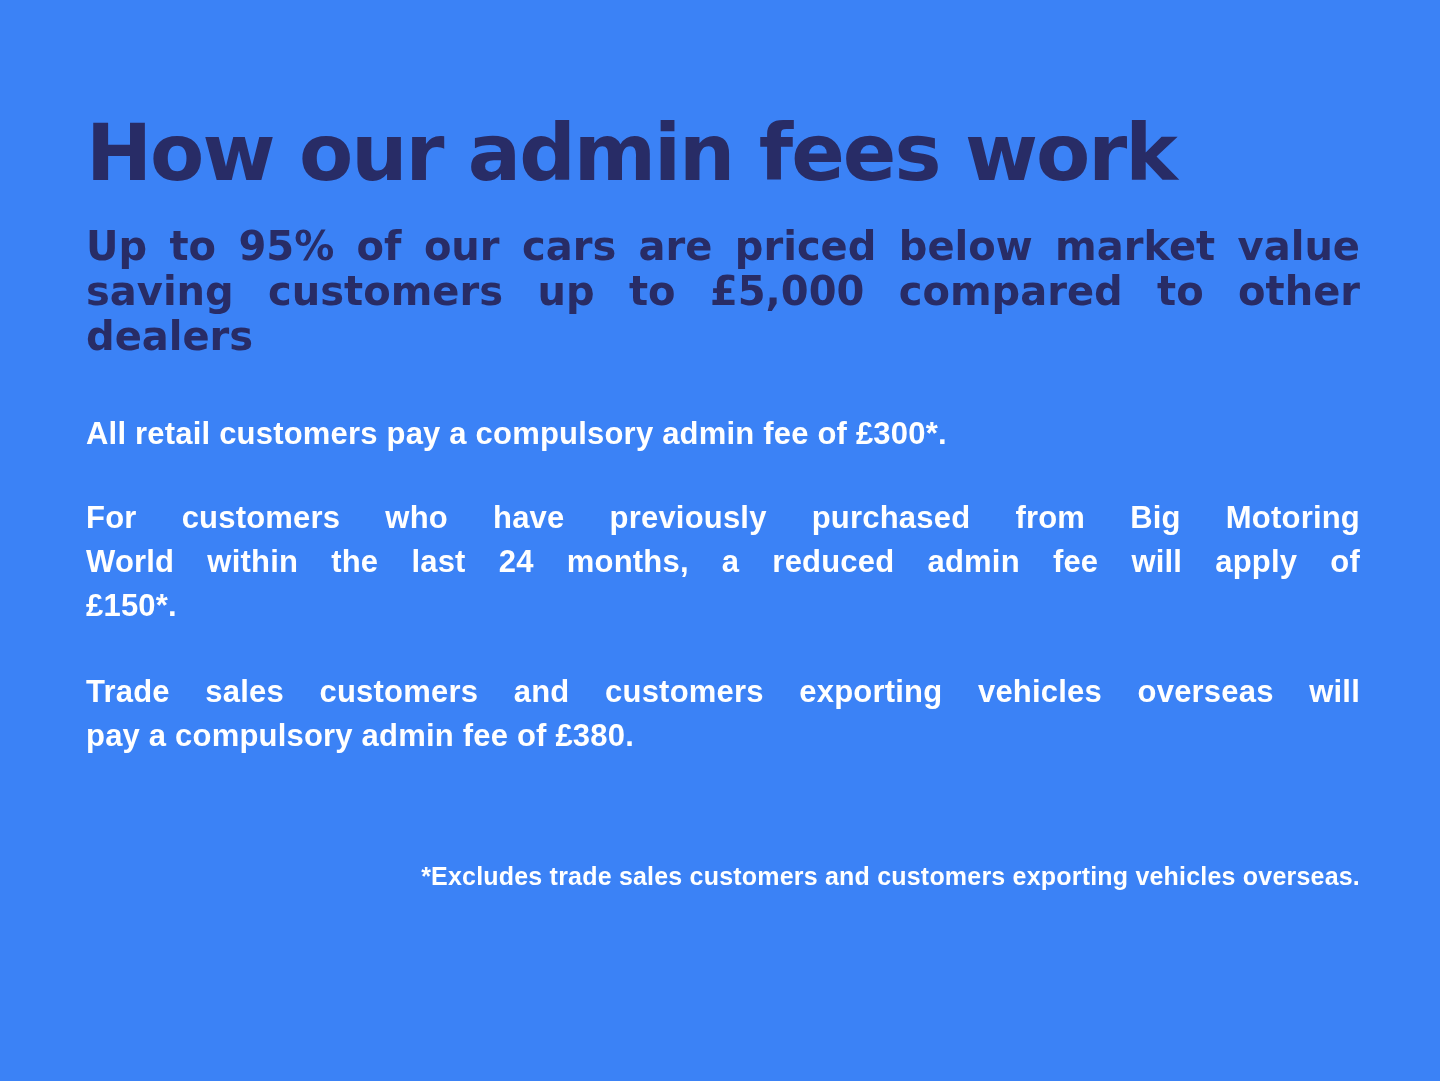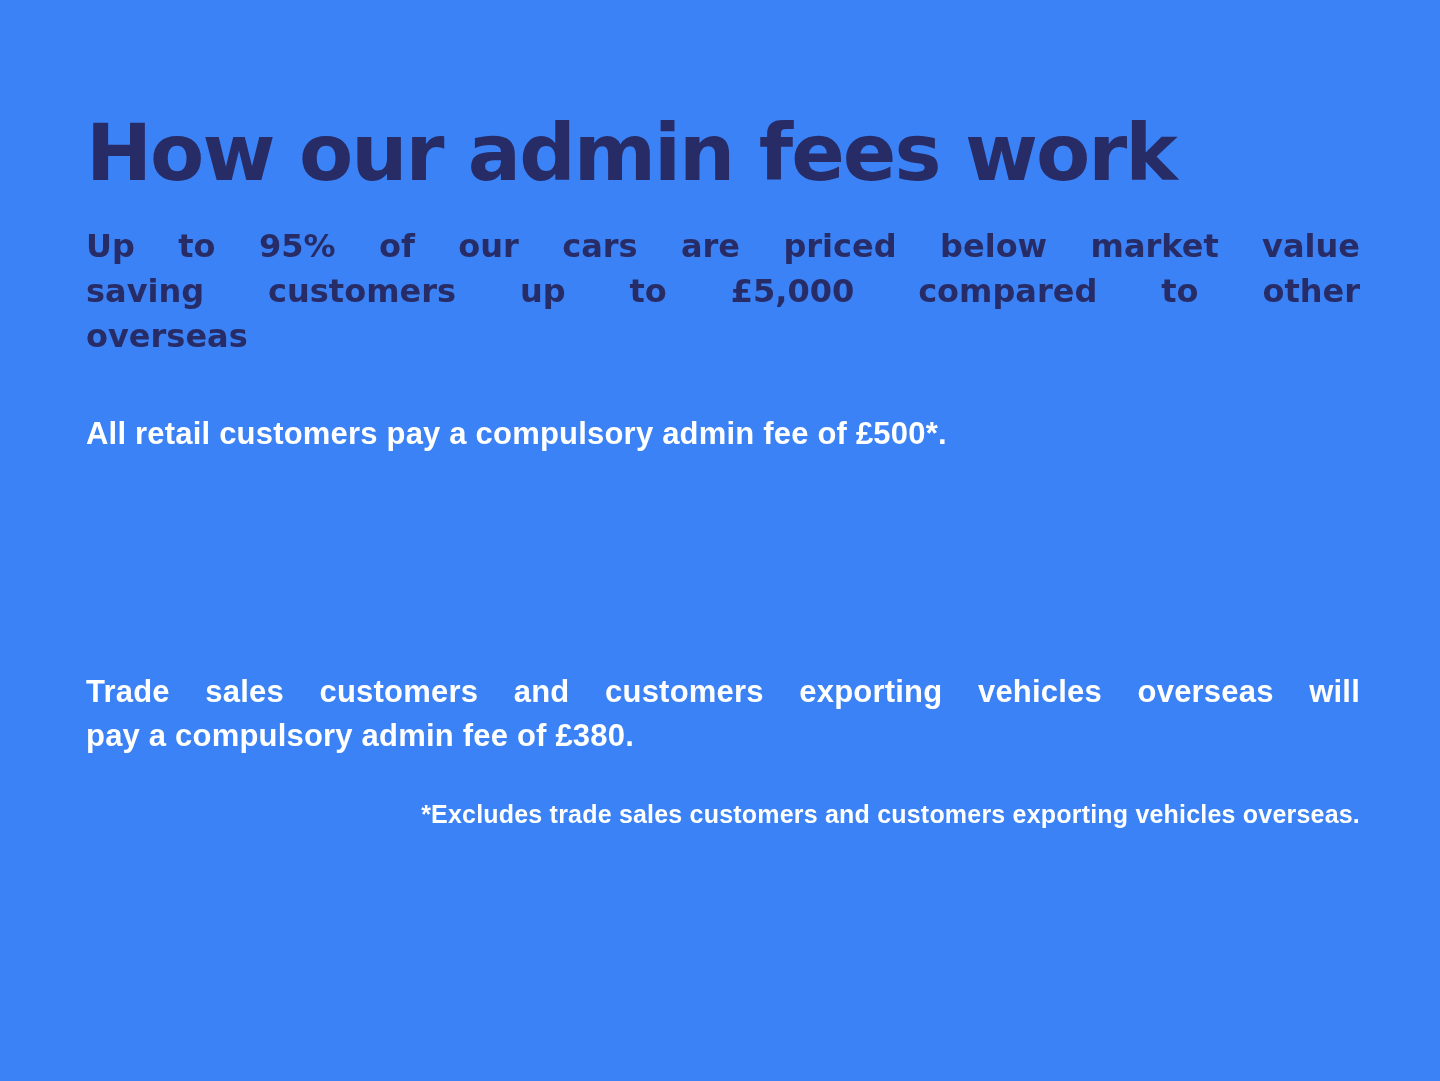--- a/index.html
+++ b/index.html
@@ -7,56 +7,61 @@
     position:relative;width:1440px;height:1081px;background:#3b82f6;
     overflow:hidden;font-family:"Liberation Sans",sans-serif;text-decoration:underline;
   }
   .display{font-family:"DejaVu Sans",sans-serif;font-weight:bold;color:#282c66;}
   .heading{
     position:absolute;left:86px;top:112px;width:1290px;
     font-size:79px;line-height:1.05;letter-spacing:-2px;white-space:nowrap;
   }
   .subtitle{
     position:absolute;left:86px;top:224px;width:1274px;
-    font-size:32px;line-height:45px;letter-spacing:0px;
+    font-size:40px;line-height:45px;letter-spacing:0px;
   }
   .jl{text-align:justify;text-align-last:justify;}
   .jl.last{text-align-last:left;}
   .body-par{
     position:absolute;left:86px;width:1274px;color:#ffffff;
     font-weight:bold;font-size:31px;line-height:44px;letter-spacing:0.2px;
   }
   #par-retail{top:412px;}
   #par-repeat{top:496px;}
   #par-trade{top:670px;}
   .footnote{
-    position:absolute;left:86px;top:800px;width:1274px;text-align:right;
+    position:absolute;left:86px;top:862px;width:1274px;text-align:right;
     color:#ffffff;font-weight:bold;font-size:25px;letter-spacing:0.2px;
   }
   .logo{position:absolute;left:983px;top:896px;width:412px;height:118px;}
   .logo svg{display:block;}
   .logo text{font-family:"Liberation Sans",sans-serif;font-weight:bold;}
 </style>
 </head>
 <body>
 
 <div class="canvas">
 
   <div class="display heading">How our admin fees work</div>
 
   <div class="display subtitle">
     <div class="jl">Up to 95% of our cars are priced below market value</div>
     <div class="jl">saving customers up to £5,000 compared to other</div>
-    <div class="jl last">overseas</div>
+    <div class="jl last">dealers</div>
   </div>
 
   <div class="body-par" id="par-retail">
-    <div>All retail customers pay a compulsory admin fee of £500*.</div>
+    <div>All retail customers pay a compulsory admin fee of £300*.</div>
   </div>
 
+  <div class="body-par" id="par-repeat">
+    <div class="jl">For customers who have previously purchased from Big Motoring</div>
+    <div class="jl">World within the last 24 months, a reduced admin fee will apply of</div>
+    <div class="jl last">£150*.</div>
+  </div>
 
   <div class="body-par" id="par-trade">
     <div class="jl">Trade sales customers and customers exporting vehicles overseas will</div>
     <div class="jl last">pay a compulsory admin fee of £380.</div>
   </div>
 
   <div class="footnote">*Excludes trade sales customers and customers exporting vehicles overseas.</div>
 
 
 </div>

